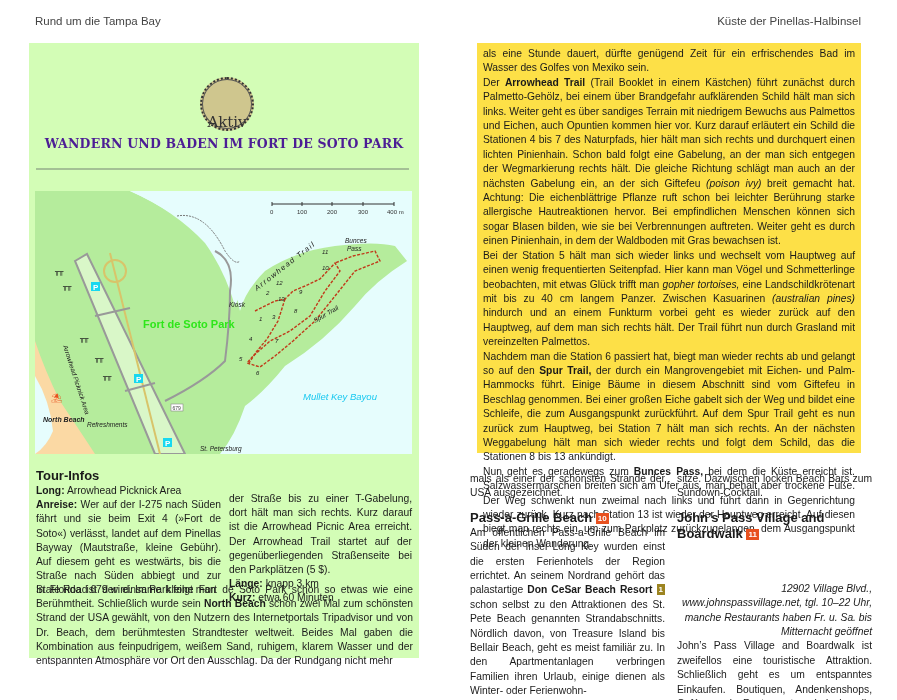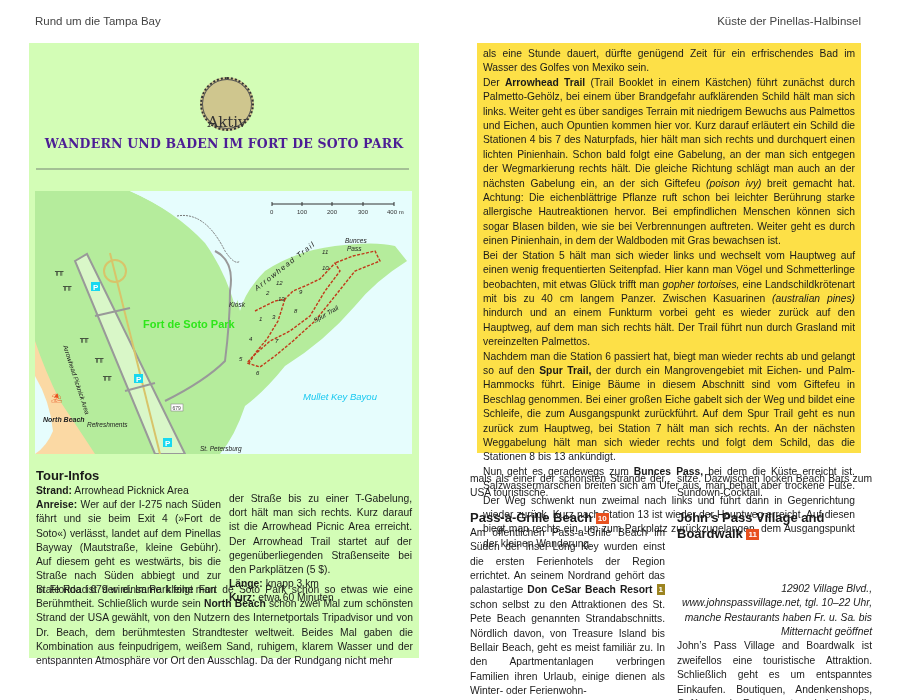--- a/index.html
+++ b/index.html
@@ -145,21 +145,21 @@
           <text x="45" y="150">╥╥</text>
           <text x="60" y="170">╥╥</text>
           <text x="68" y="188">╥╥</text>
       </g>
       <text x="16" y="210" font-size="9" fill="#e8511f">⛱</text>
     </svg>
   </div>
 
   <div class="tour-col tour-left">
     <div class="tour-title">Tour-Infos</div>
-    <div><span class="b">Strand:</span><span> Arrowhead Picknick Area</span></div>
+    <div><span class="b">Long:</span><span> Arrowhead Picknick Area</span></div>
     <div><span class="b">Anreise:</span><span> Wer auf der I-275 nach Süden fährt und sie beim Exit 4 (»Fort de Soto«) verlässt, landet auf dem Pinellas Bayway (Mautstraße, kleine Gebühr). Auf diesem geht es westwärts, bis die Straße nach Süden abbiegt und zur State Road 679 wird. Im Park folgt man</span></div>
   </div>
   <div class="tour-col tour-right" style="top:449px;">
     <div>der Straße bis zu einer T-Gabelung, dort hält man sich rechts. Kurz darauf ist die Arrowhead Picnic Area erreicht. Der Arrowhead Trail startet auf der gegenüberliegenden Straßenseite bei den Parkplätzen (5 $).</div>
     <div><span class="b">Länge:</span><span> knapp 3 km</span></div>
     <div><span class="b">Kurz:</span><span> etwa 60 Minuten</span></div>
   </div>
 
   <div class="intro">
     <span>In Florida ist der einsame kleine Fort de Soto Park schon so etwas wie eine Berühmtheit. Schließlich wurde sein </span><span class="b">North Beach</span><span> schon zwei Mal zum schönsten Strand der USA gewählt, von den Nutzern des Internetportals Tripadvisor und von Dr. Beach, dem berühmtesten Strandtester weltweit. Beides Mal gaben die Kombination aus feinpudrigem, weißem Sand, ruhigem, klarem Wasser und der entspannten Atmosphäre vor Ort den Ausschlag. Da der Rundgang nicht mehr</span>
@@ -172,21 +172,21 @@
   <div class="box-right-text">
     <p>als eine Stunde dauert, dürfte genügend Zeit für ein erfrischendes Bad im Wasser des Golfes von Mexiko sein.</p>
     <p><span>Der </span><span class="b">Arrowhead Trail</span><span> (Trail Booklet in einem Kästchen) führt zunächst durch Palmetto-Gehölz, bei einem über Brandgefahr aufklärenden Schild hält man sich links. Weiter geht es über sandiges Terrain mit niedrigem Bewuchs aus Palmettos und Eichen, auch Opuntien kommen hier vor. Kurz darauf erläutert ein Schild die Stationen 4 bis 7 des Naturpfads, hier hält man sich rechts und durchquert einen lichten Pinienhain. Schon bald folgt eine Gabelung, an der man sich entgegen der Wegmarkierung rechts hält. Die gleiche Richtung schlägt man auch an der nächsten Gabelung ein, an der sich Giftefeu </span><span class="it">(poison ivy)</span><span> breit gemacht hat. Achtung: Die eichenblättrige Pflanze ruft schon bei leichter Berührung starke allergische Hautreaktionen hervor. Bei empfindlichen Menschen können sich sogar Blasen bilden, wie sie bei Verbrennungen auftreten. Weiter geht es durch einen Pinienhain, in dem der Waldboden mit Gras bewachsen ist.</span></p>
     <p><span>Bei der Station 5 hält man sich wieder links und wechselt vom Hauptweg auf einen wenig frequentierten Seitenpfad. Hier kann man Vögel und Schmetterlinge beobachten, mit etwas Glück trifft man </span><span class="it">gopher tortoises,</span><span> eine Landschildkrötenart mit bis zu 40 cm langem Panzer. Zwischen Kasuarinen </span><span class="it">(australian pines)</span><span> hindurch und an einem Funkturm vorbei geht es wieder zurück auf den Hauptweg, auf dem man sich rechts hält. Der Trail führt nun durch Grasland mit vereinzelten Palmettos.</span></p>
     <p><span>Nachdem man die Station 6 passiert hat, biegt man wieder rechts ab und gelangt so auf den </span><span class="b">Spur Trail,</span><span> der durch ein Mangrovengebiet mit Eichen- und Palm-Hammocks führt. Einige Bäume in diesem Abschnitt sind vom Giftefeu in Beschlag genommen. Bei einer großen Eiche gabelt sich der Weg und bildet eine Schleife, die zum Ausgangspunkt zurückführt. Auf dem Spur Trail geht es nun zurück zum Hauptweg, bei Station 7 hält man sich rechts. An der nächsten Weggabelung hält man sich wieder rechts und folgt dem Schild, das die Stationen 8 bis 13 ankündigt.</span></p>
     <p><span>Nun geht es geradewegs zum </span><span class="b">Bunces Pass,</span><span> bei dem die Küste erreicht ist. Salzwassermarschen breiten sich am Ufer aus, man behält aber trockene Füße. Der Weg schwenkt nun zweimal nach links und führt dann in Gegenrichtung wieder zurück. Kurz nach Station 13 ist wieder der Hauptweg erreicht. Auf diesen biegt man rechts ein, um zum Parkplatz zurückzugelangen, dem Ausgangspunkt der kleinen Wanderung.</span></p>
   </div>
 </div>
 
 <div class="col col-a">
-  <div>mals als einer der schönsten Strände der USA touristische.</div>
+  <div>mals als einer der schönsten Strände der USA ausgezeichnet.</div>
   <h3><span>Pass-a-Grille Beach</span> <span class="num-badge nb-red">10</span></h3>
   <div><span>Am öffentlichen Pass-a-Grille Beach im Süden der Insel Long Key wurden einst die ersten Ferienhotels der Region errichtet. An seinem Nordrand gehört das palastartige </span><span class="b">Don CeSar Beach Resort</span> <span class="num-badge nb-olive">1</span><span> schon selbst zu den Attraktionen des St. Pete Beach genannten Strandabschnitts. Nördlich davon, von Treasure Island bis Bellair Beach, geht es meist familiär zu. In den Apartmentanlagen verbringen Familien ihren Urlaub, einige dienen als Winter- oder Ferienwohn-</span></div>
 </div>
 
 <div class="col col-b">
   <div>sitze. Dazwischen locken Beach Bars zum Sundown-Cocktail.</div>
   <h3><span>John’s Pass Village and Boardwalk</span> <span class="num-badge nb-red">11</span></h3>
   <div class="meta-it">12902 Village Blvd., www.johnspassvillage.net, tgl. 10–22 Uhr, manche Restaurants haben Fr. u. Sa. bis Mitternacht geöffnet</div>
   <div>John’s Pass Village and Boardwalk ist zweifellos eine touristische Attraktion. Schließlich geht es um entspanntes Einkaufen. Boutiquen, Andenkenshops, Cafés und Restaurants sind in die Budenstadt aus verwittertem Holz eingezogen, deren Gebäude ein Plankenweg miteinander verbindet.</div>
 </div>

